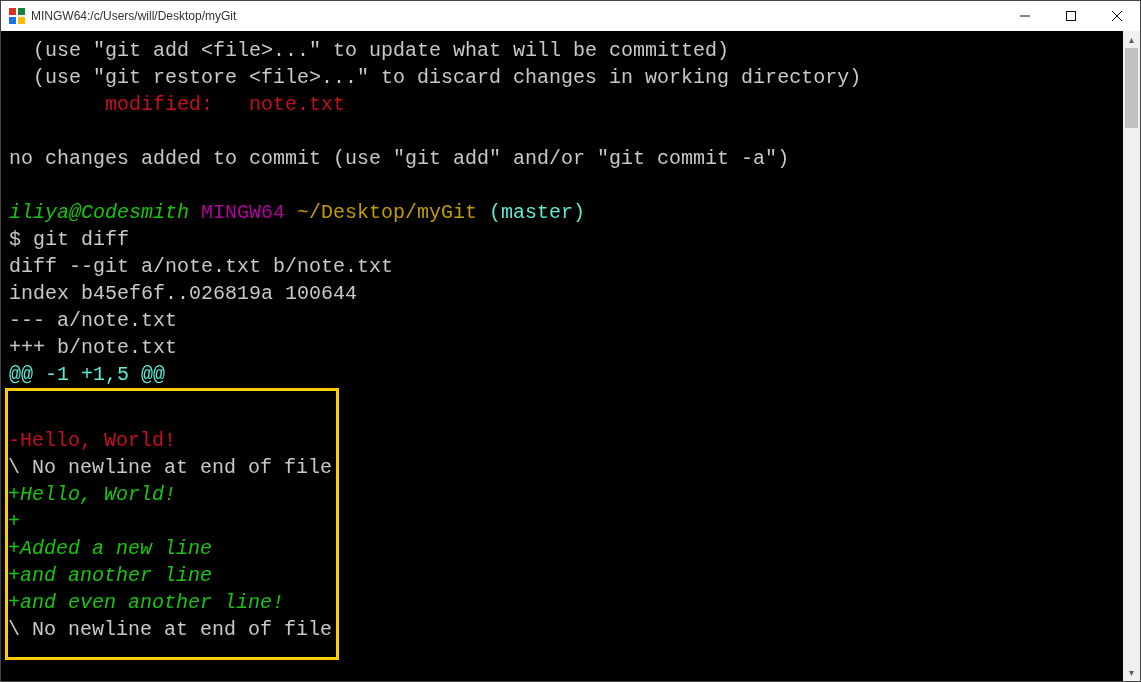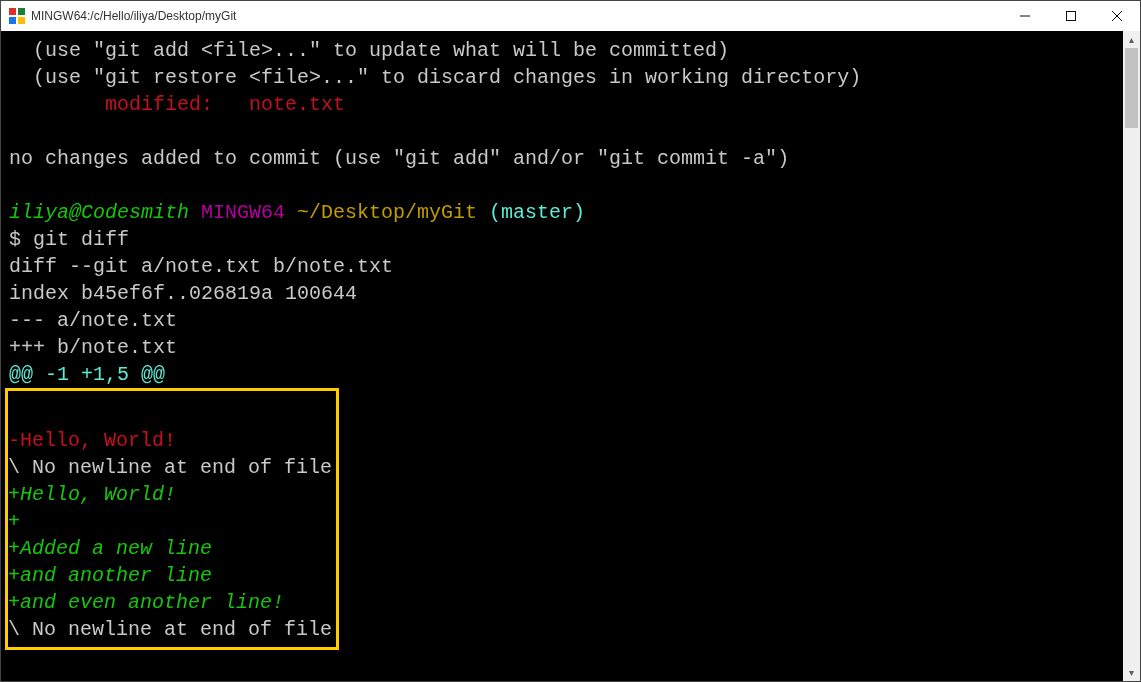--- a/index.html
+++ b/index.html
@@ -21,37 +21,37 @@
   .scrollbar .track{position:absolute;top:17px;bottom:17px;left:0;right:0;}
   .scrollbar .thumb{position:absolute;left:2px;right:2px;top:0;height:80px;background:#c2c2c2;}
   .scrollbar .arrow.down{position:absolute;bottom:0;width:100%;}
   
   .c-white{color:#c8c8c8;}
   .c-red{color:#c50f1f;margin-top:36px;}
   .c-green{color:#16c60c;font-style:italic;}
   .c-magenta{color:#b4009e;}
   .c-yellow{color:#c19c00;font-family:Liberation Mono, monospace;}
   .c-cyan{color:#5eead4;}
-  .highlight-box{border:3px solid #ffcc00;display:inline-block;box-sizing:border-box;padding:0 4px 4px 0;margin-left:-4px;}
+  .highlight-box{border:3px solid #ffcc00;display:inline-block;box-sizing:border-box;padding:0 4px 14px 0;margin-left:-4px;}
   .highlight-box .line{display:block;}
   .line{display:block;}
   .pad{display:inline-block;}
 </style>
 </head>
 <body>
 
 <div class="window">
   <div class="titlebar">
     <div class="icon">
       <span class="r"></span>
         <span class="g"></span>
         <span class="b"></span>
         <span class="y"></span>
     </div>
-    <span>MINGW64:/c/Hello/iliya/Desktop/myGit</span>
+    <span>MINGW64:/c/Users/will/Desktop/myGit</span>
     <div class="win-controls">
       <div class="btn">
         <svg width="10" height="10">
             <line x1="0" y1="5" x2="10" y2="5"></line>
           </svg>
       </div>
       <div class="btn">
         <svg width="10" height="10">
             <rect x="0.5" y="0.5" width="9" height="9"></rect>
           </svg>

